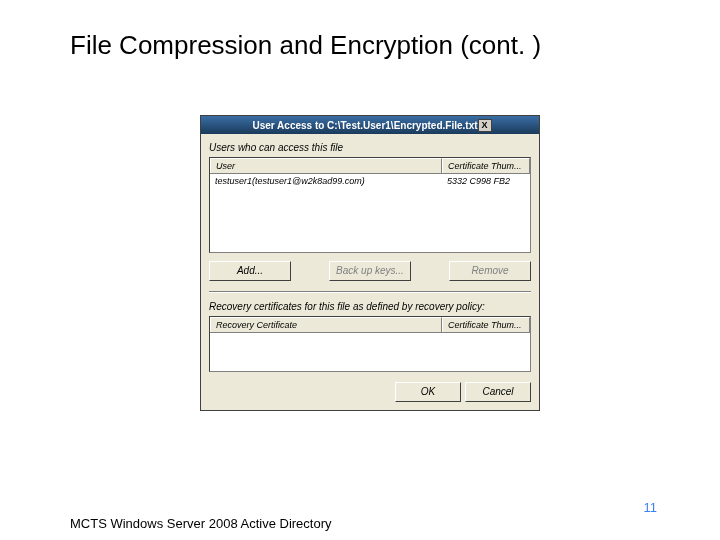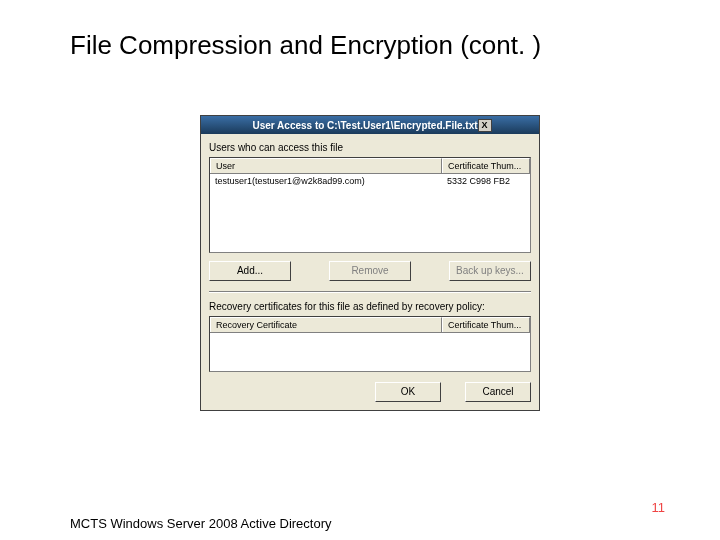--- a/index.html
+++ b/index.html
@@ -45,20 +45,21 @@
     border: 1px solid #404040;
     color: #000;
     font-size: 9px;
     line-height: 11px;
     text-align: center;
     font-family: Arial;
     font-weight: bold;
   }
   .body-area {
     padding: 8px 8px 8px 8px;
+    font-style: italic;
   }
   .label-row {
     font-size: 10px;
     margin-bottom: 4px;
     color: #000;
   }
   .list {
     background: #fff;
     border: 1px solid #808080;
     border-top-color: #404040;
@@ -116,37 +117,37 @@
   .btn.disabled { color: #808080; }
   .sep {
     border-top: 1px solid #808080;
     border-bottom: 1px solid #fff;
     margin: 4px 0 8px 0;
     height: 0;
   }
   .footer-btns {
     display: flex;
     justify-content: flex-end;
-    gap: 24px;
+    gap: 4px;
     margin-top: 10px;
   }
   .footer-btns .btn { width: 66px; }
   .slide-footer-left {
     position: absolute;
     left: 70px;
     bottom: 9px;
     font-size: 13px;
     color: #000;
   }
   .slide-footer-right {
     position: absolute;
-    right: 55px;
+    right: 63px;
     bottom: 25px;
     font-size: 13px;
-    color: #ef4444;
+    color: #3b82f6;
     text-align: right;
   }
 </style>
 </head>
 <body>
 
 <div class="slide-title">File Compression and Encryption (cont. )</div>
 
 <div class="dialog">
   <div class="titlebar">
@@ -163,22 +164,22 @@
         <div class="col c2">Certificate Thum...</div>
       </div>
       <div class="list-row">
         <div class="cell c1">testuser1(testuser1@w2k8ad99.com)</div>
         <div class="cell c2">5332 C998 FB2</div>
       </div>
     </div>
 
     <div class="btn-row">
       <div class="btn">Add...</div>
+      <div class="btn disabled">Back up keys...</div>
       <div class="btn disabled">Remove</div>
-      <div class="btn disabled">Back up keys...</div>
     </div>
 
     <div class="sep"></div>
 
     <div class="label-row">Recovery certificates for this file as defined by recovery policy:</div>
 
     <div class="list small">
       <div class="list-header">
         <div class="col c1">Recovery Certificate</div>
         <div class="col c2">Certificate Thum...</div>

